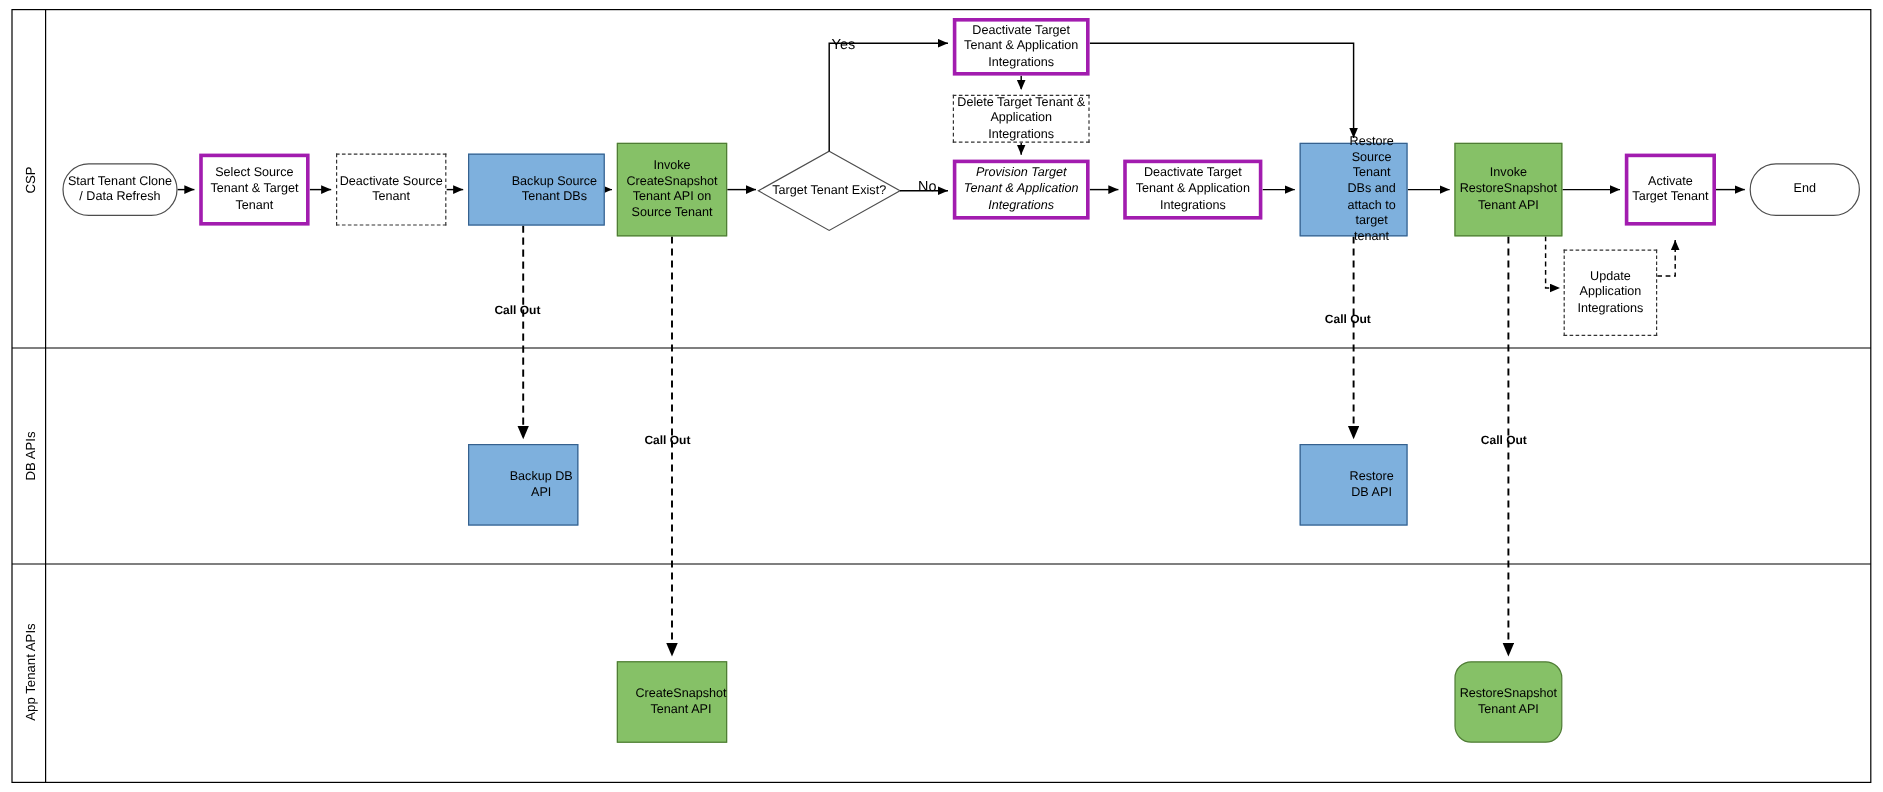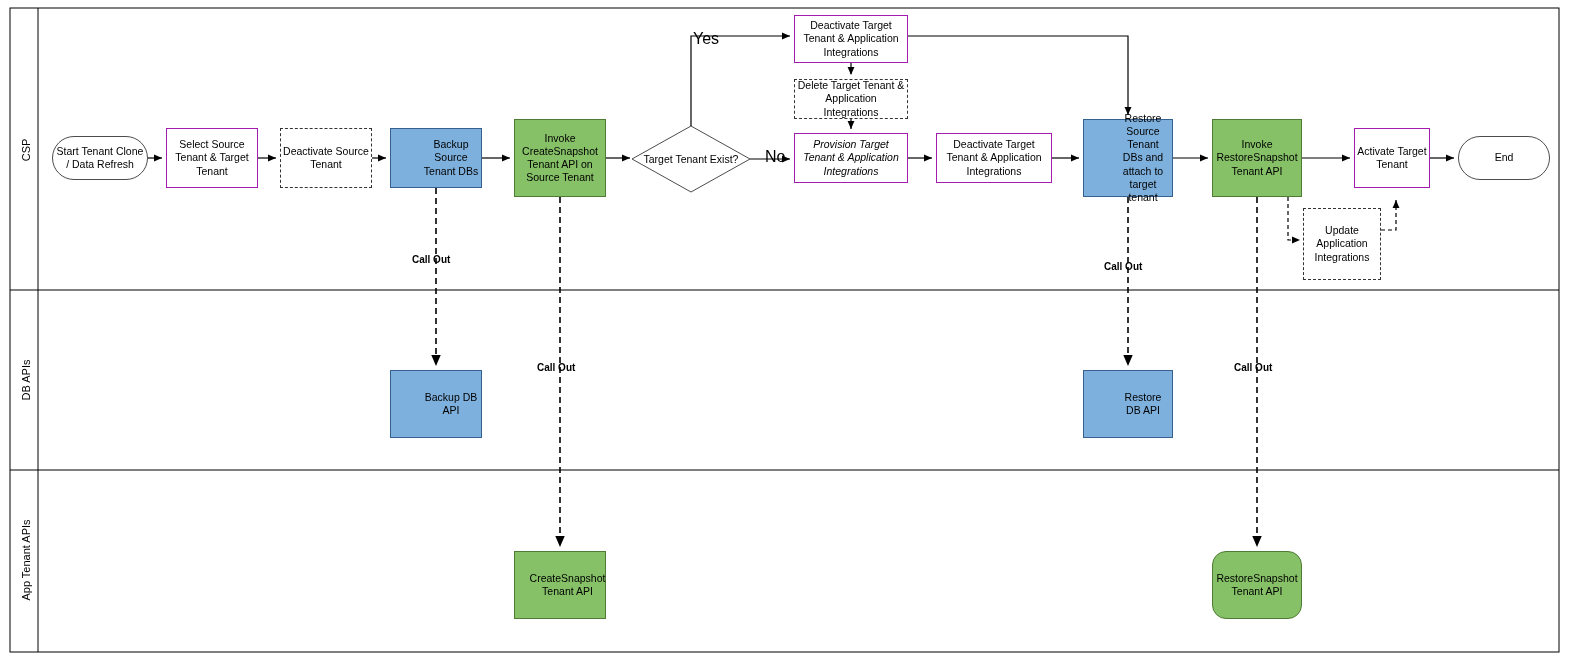--- a/index.html
+++ b/index.html
@@ -31,21 +31,21 @@
     align-items: center;
     justify-content: center;
     text-align: center;
     font-size: 10.5px;
     line-height: 1.25;
     color: #000000;
     padding: 2px;
   }
   .box-white {
     background: #ffffff;
-    border: 1px solid #a21caf;
+    border: 3px solid #a21caf;
   }
   .box-blue {
     background: #7eb0dd;
     border: 1px solid #36618e;
     padding-left: 32px;
   }
   .box-green {
     background: #86c167;
     border: 1px solid #4f7c35;
   }
@@ -69,21 +69,21 @@
   }
   .lane-label {
     position: absolute;
     font-size: 11px;
     color: #000000;
     transform-origin: center center;
     white-space: nowrap;
   }
   .edge-label {
     position: absolute;
-    font-size: 16px;
+    font-size: 12px;
     color: #000000;
     white-space: nowrap;
   }
   .edge-label-bold {
     position: absolute;
     font-size: 10px;
     font-weight: bold;
     color: #000000;
     white-space: nowrap;
   }
@@ -149,21 +149,21 @@
   <div class="lane-label" style="left:-2px; top:144px; width:56px; text-align:center; transform: rotate(-90deg);">CSP</div>
   <div class="lane-label" style="left:-12px; top:374px; width:76px; text-align:center; transform: rotate(-90deg);">DB APIs</div>
   <div class="lane-label" style="left:-36px; top:554px; width:124px; text-align:center; transform: rotate(-90deg);">App Tenant APIs</div>
 
   <div class="node terminator" style="left:52px; top:136px; width:96px; height:44px;">Start Tenant Clone / Data Refresh</div>
 
   <div class="node box-white" style="left:166px; top:128px; width:92px; height:60px;">Select Source Tenant &amp; Target Tenant</div>
 
   <div class="node box-dashed" style="left:280px; top:128px; width:92px; height:60px;text-align:center;">Deactivate Source Tenant</div>
 
-  <div class="node box-blue" style="left:390px; top:128px; width:92px; height:60px;">Backup Source Tenant DBs</div>
+  <div class="node box-blue" style="left:390px; top:128px; width:114px; height:60px;">Backup Source Tenant DBs</div>
 
   <div class="node box-green" style="left:514px; top:119px; width:92px; height:78px;">Invoke CreateSnapshot Tenant API on Source Tenant</div>
 
   <div class="diamond-label" style="left:639px; top:144px; width:104px; height:30px;">Target Tenant Exist?</div>
 
   <div class="node box-white" style="left:794px; top:15px; width:114px; height:48px;">Deactivate Target Tenant &amp; Application Integrations</div>
 
   <div class="node box-dashed" style="left:794px; top:79px; width:114px; height:40px;">Delete  Target Tenant &amp; Application Integrations</div>
 
   <div class="node box-white" style="left:794px; top:133px; width:114px; height:50px;font-style:italic;">Provision Target Tenant &amp; Application Integrations</div>

